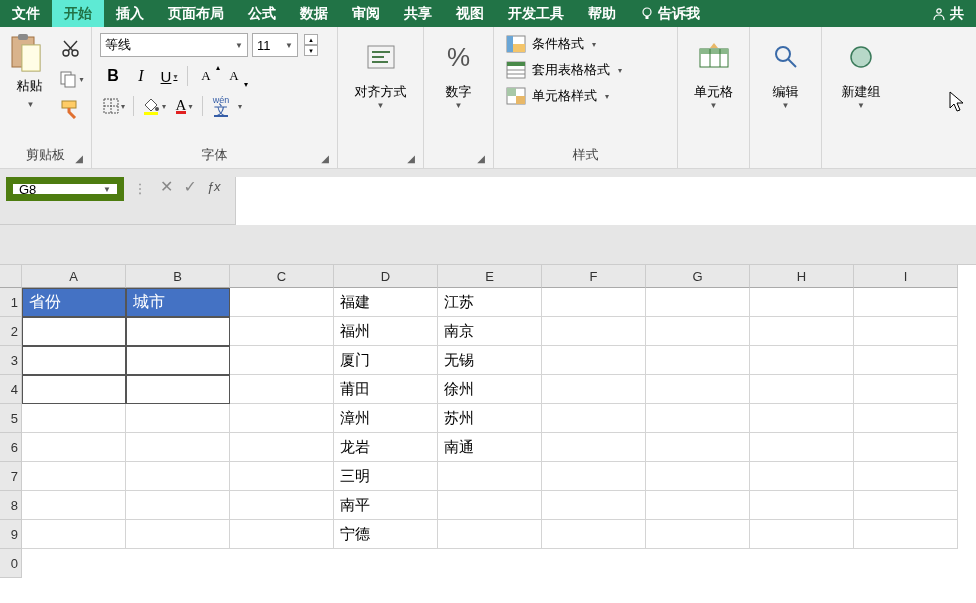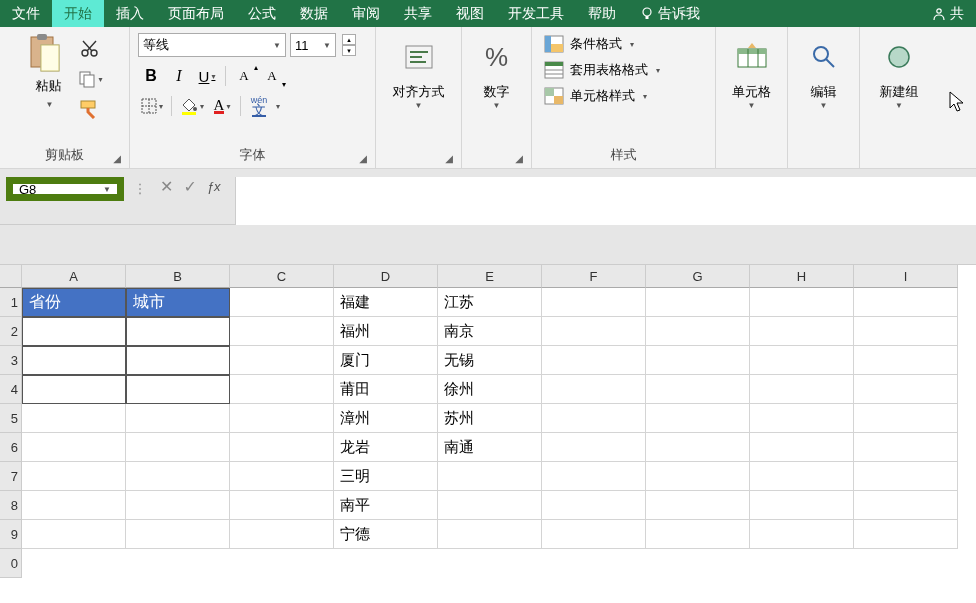--- a/index.html
+++ b/index.html
@@ -1,20 +1,20 @@
 <!DOCTYPE html>
 <html><head>
 <meta charset="utf-8">
 <style>
   * { box-sizing: border-box; margin: 0; padding: 0; }
   body { font-family: "Microsoft YaHei", Arial, sans-serif; font-size: 13px; background: #fff; overflow: hidden; width: 976px; height: 603px; }
   
   
   .menubar { display: flex; background: #217346; height: 27px; color: #fff; align-items: stretch; }
-  .menubar .mitem { padding: 0 12px; cursor: pointer; display: flex; align-items: center; font-size: 14px; }
+  .menubar .mitem { padding: 0 12px; cursor: pointer; display: flex; align-items: center; font-size: 14px; font-weight: bold; }
   .menubar .mitem.active { background: #5eead4; color: #217346; }
   .menubar .spacer { flex: 1; }
   .menubar .bulb { display: inline-block; margin-right: 4px; }
   .menubar .person { display: inline-block; margin-right: 4px; }
   
   
   .ribbon { display: flex; background: #f3f3f3; border-bottom: 1px solid #d6d6d6; height: 142px; }
   .rgroup { border-right: 1px solid #d6d6d6; padding: 6px 8px 2px 8px; display: flex; flex-direction: column; align-items: center; }
   .rgroup .body { flex: 1; display: flex; align-items: flex-start; }
   .rgroup .label { font-size: 13px; color: #444; padding: 2px 0; text-align: center; width: 100%; position: relative; }
@@ -110,21 +110,21 @@
           <circle cx="7" cy="4" r="2.2" fill="none" stroke="#fff" stroke-width="1.2"></circle>
           <path d="M2 13c0-3 2-5 5-5s5 2 5 5" fill="none" stroke="#fff" stroke-width="1.2"></path>
         </svg>
     </span>
     <span>共</span>
   </div>
 </div>
 
 <div class="ribbon">
 
-  <div class="rgroup" style="width:130px">
+  <div class="rgroup" style="width:92px">
     <div class="body">
       <div class="clip-big">
         <svg width="36" height="44" viewBox="0 0 36 44">
           <rect x="4" y="4" width="22" height="30" fill="#d9b38c" stroke="#a07040"></rect>
           <rect x="10" y="1" width="10" height="6" rx="2" fill="#8a8a8a"></rect>
           <rect x="14" y="12" width="18" height="26" fill="#fff" stroke="#999"></rect>
           <rect x="14" y="12" width="18" height="26" fill="#fffde6" stroke="#c9c070"></rect>
         </svg>
         <div class="txt">粘贴</div>
         <span class="dd-caret">▼</span>

